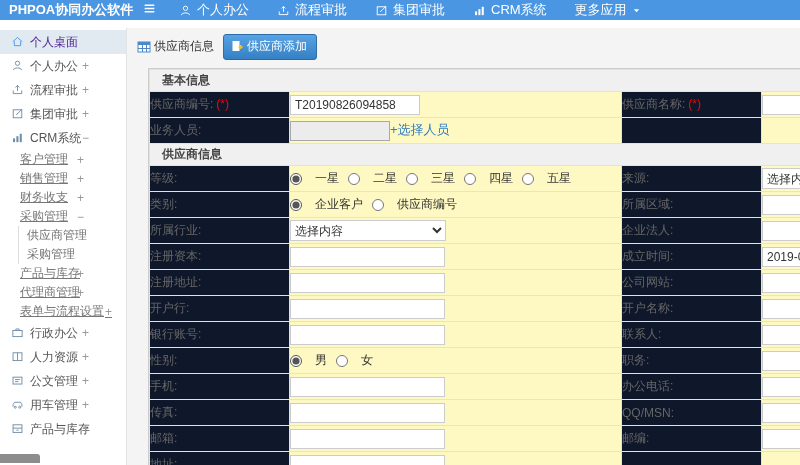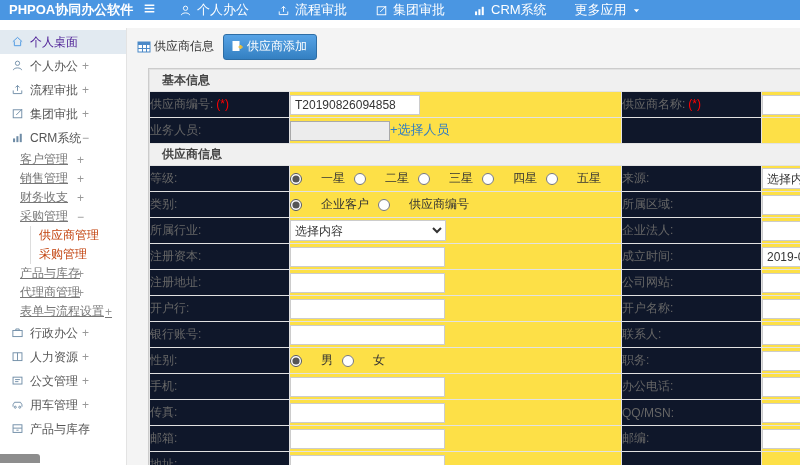--- a/index.html
+++ b/index.html
@@ -18,22 +18,22 @@
   .nav-item .icon svg { width: 13px; height: 13px; display: block; }
   .nav-item .caret svg { width: 9px; height: 9px; display: block; }
 
   
   .sidebar { position: absolute; top: 28px; left: 0; width: 127px; bottom: 0; background: #fff;
     border-right: 1px solid #e3e3e3; padding-top: 2px; overflow: hidden; }
   .sb-item { position: relative; display: flex; align-items: center; font-size: 12px;
     color: #555; cursor: pointer; white-space: nowrap; }
   .sb-item.lvl0 { height: 24px; padding-left: 11px; }
   .sb-item.lvl1 { height: 19px; padding-left: 20px; color: #777; text-decoration: underline; }
-  .sb-item.lvl2 { height: 19px; margin-left: 30px; padding-left: 8px;
-    border-left: 1px solid #ddd; color: #c2410c; }
+  .sb-item.lvl2 { height: 19px; margin-left: 18px; padding-left: 8px;
+    border-left: 1px solid #ddd; color: #737373; }
   .sb-item.active { background: #e2eaf1; color: #4c1d95; align-items: center; }
   .sb-icon { width: 14px; height: 14px; margin-right: 5px; color: #6f8ca6; flex: 0 0 auto; }
   .sb-item.active .sb-icon { color: var(--hdr, #4a96e2); }
   .sb-icon svg { width: 13px; height: 13px; display: block; }
   .sb-expand { position: absolute; color: #999; font-size: 12px; }
   .lvl0 .sb-expand { right: 37px; }
   .lvl1 .sb-expand { right: 42px; }
   .sb-expand.inline { position: static; margin-left: 1px; }
 
   
@@ -47,29 +47,29 @@
     border: 1px solid #2e6da4; border-radius: 3px; padding: 3px 9px 4px 7px; cursor: pointer; }
   .tab-active .icon svg { width: 12px; height: 12px; display: block; }
 
   .panel { position: absolute; left: 21px; top: 40px; width: 864px; background: #fff;
     border: 1px solid #ccc; }
   table.form { border-collapse: collapse; width: 100%; table-layout: fixed; font-size: 12px; }
   table.form td { border: 1px solid #e2e2e2; padding: 0; overflow: hidden; }
   tr.sec td { height: 22px; background: #f0f0f0; font-weight: bold; color: #444;
     padding-left: 12px; }
   td.lbl { height: 26px; background: #0f172a; color: #666; padding-left: 12px; white-space: nowrap; }
-  td.fld { background: #fde047; padding-left: 7px; white-space: nowrap; }
+  td.fld { background: #fef9c3; padding-left: 7px; white-space: nowrap; }
   .req { color: var(--req, #ff0000); margin-left: 3px; }
   input.txt { height: 20px; width: 155px; border: 1px solid #ccc; font-size: 12px;
     padding: 0 4px; font-family: inherit; color: #333; vertical-align: middle; }
   input.txt.picker { width: 100px; background: #ececec; border: 1px solid #a9a9a9; }
   a.lnk { color: var(--link, #2f7cc4); text-decoration: none;
     font-size: 13px; cursor: pointer; }
   .rgroup { display: flex; align-items: center; }
-  .rgroup label { display: flex; align-items: center; gap: 19px; margin-right: 9px;
+  .rgroup label { display: flex; align-items: center; gap: 13px; margin-right: 9px;
     color: #333; cursor: pointer; }
   input[type=radio] { width: 12px; height: 12px; margin: 0; accent-color: #555; }
   select.sel { width: 156px; height: 21px; font-size: 12px; border: 1px solid #ccc;
     color: #333; background: #fff; font-family: inherit; vertical-align: middle; }
 
   .status-bubble { position: absolute; left: 0; bottom: 2px; width: 40px; height: 9px;
     background: #8d8d8d; border-top-right-radius: 3px; z-index: 9; }
 </style>
 </head>
 <body>

